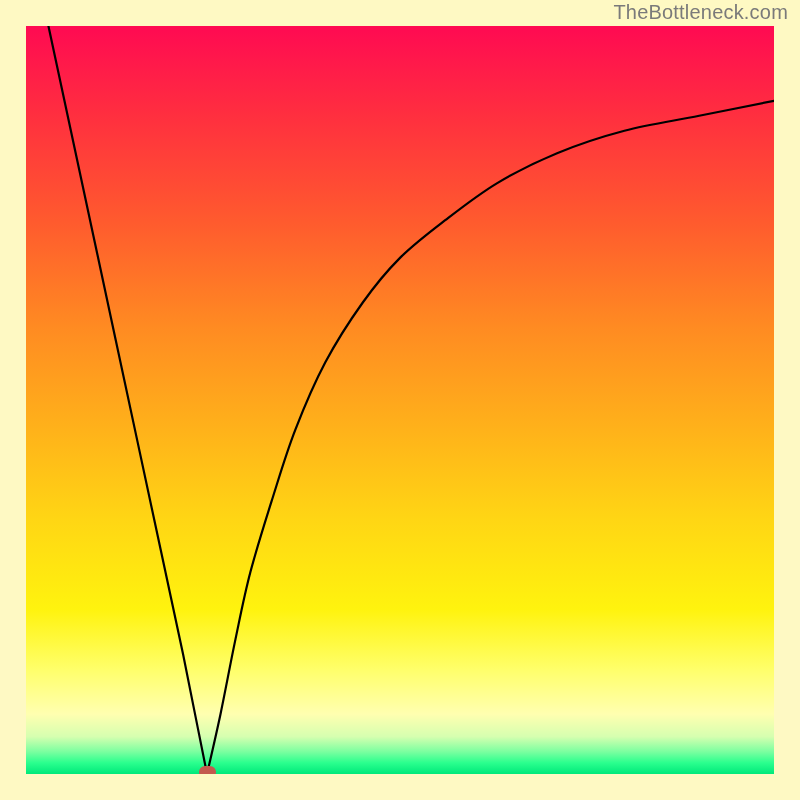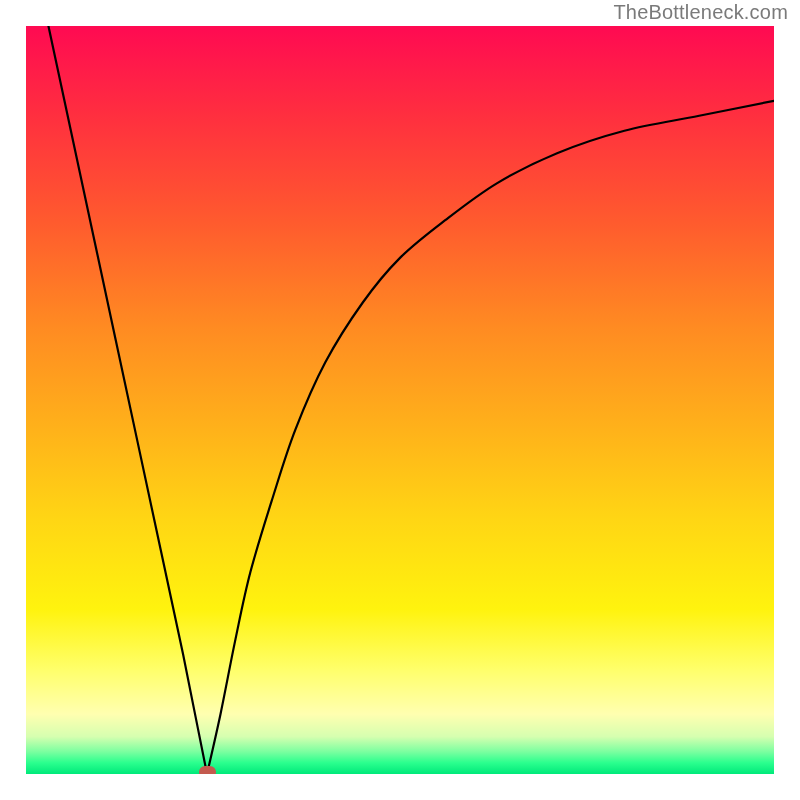--- a/index.html
+++ b/index.html
@@ -8,21 +8,21 @@
     width: 800px;
     height: 800px;
     overflow: hidden;
     font-family: Arial, Helvetica, sans-serif;
     background: #000;
   }
   .chart-container {
     position: relative;
     width: 800px;
     height: 800px;
-    background: #ffffff;
+    background: #fef9c3;
   }
   .plot-area {
     position: absolute;
     left: 26px;
     top: 26px;
     width: 748px;
     height: 748px;
     overflow: hidden;
   }
   .gradient-bg {

